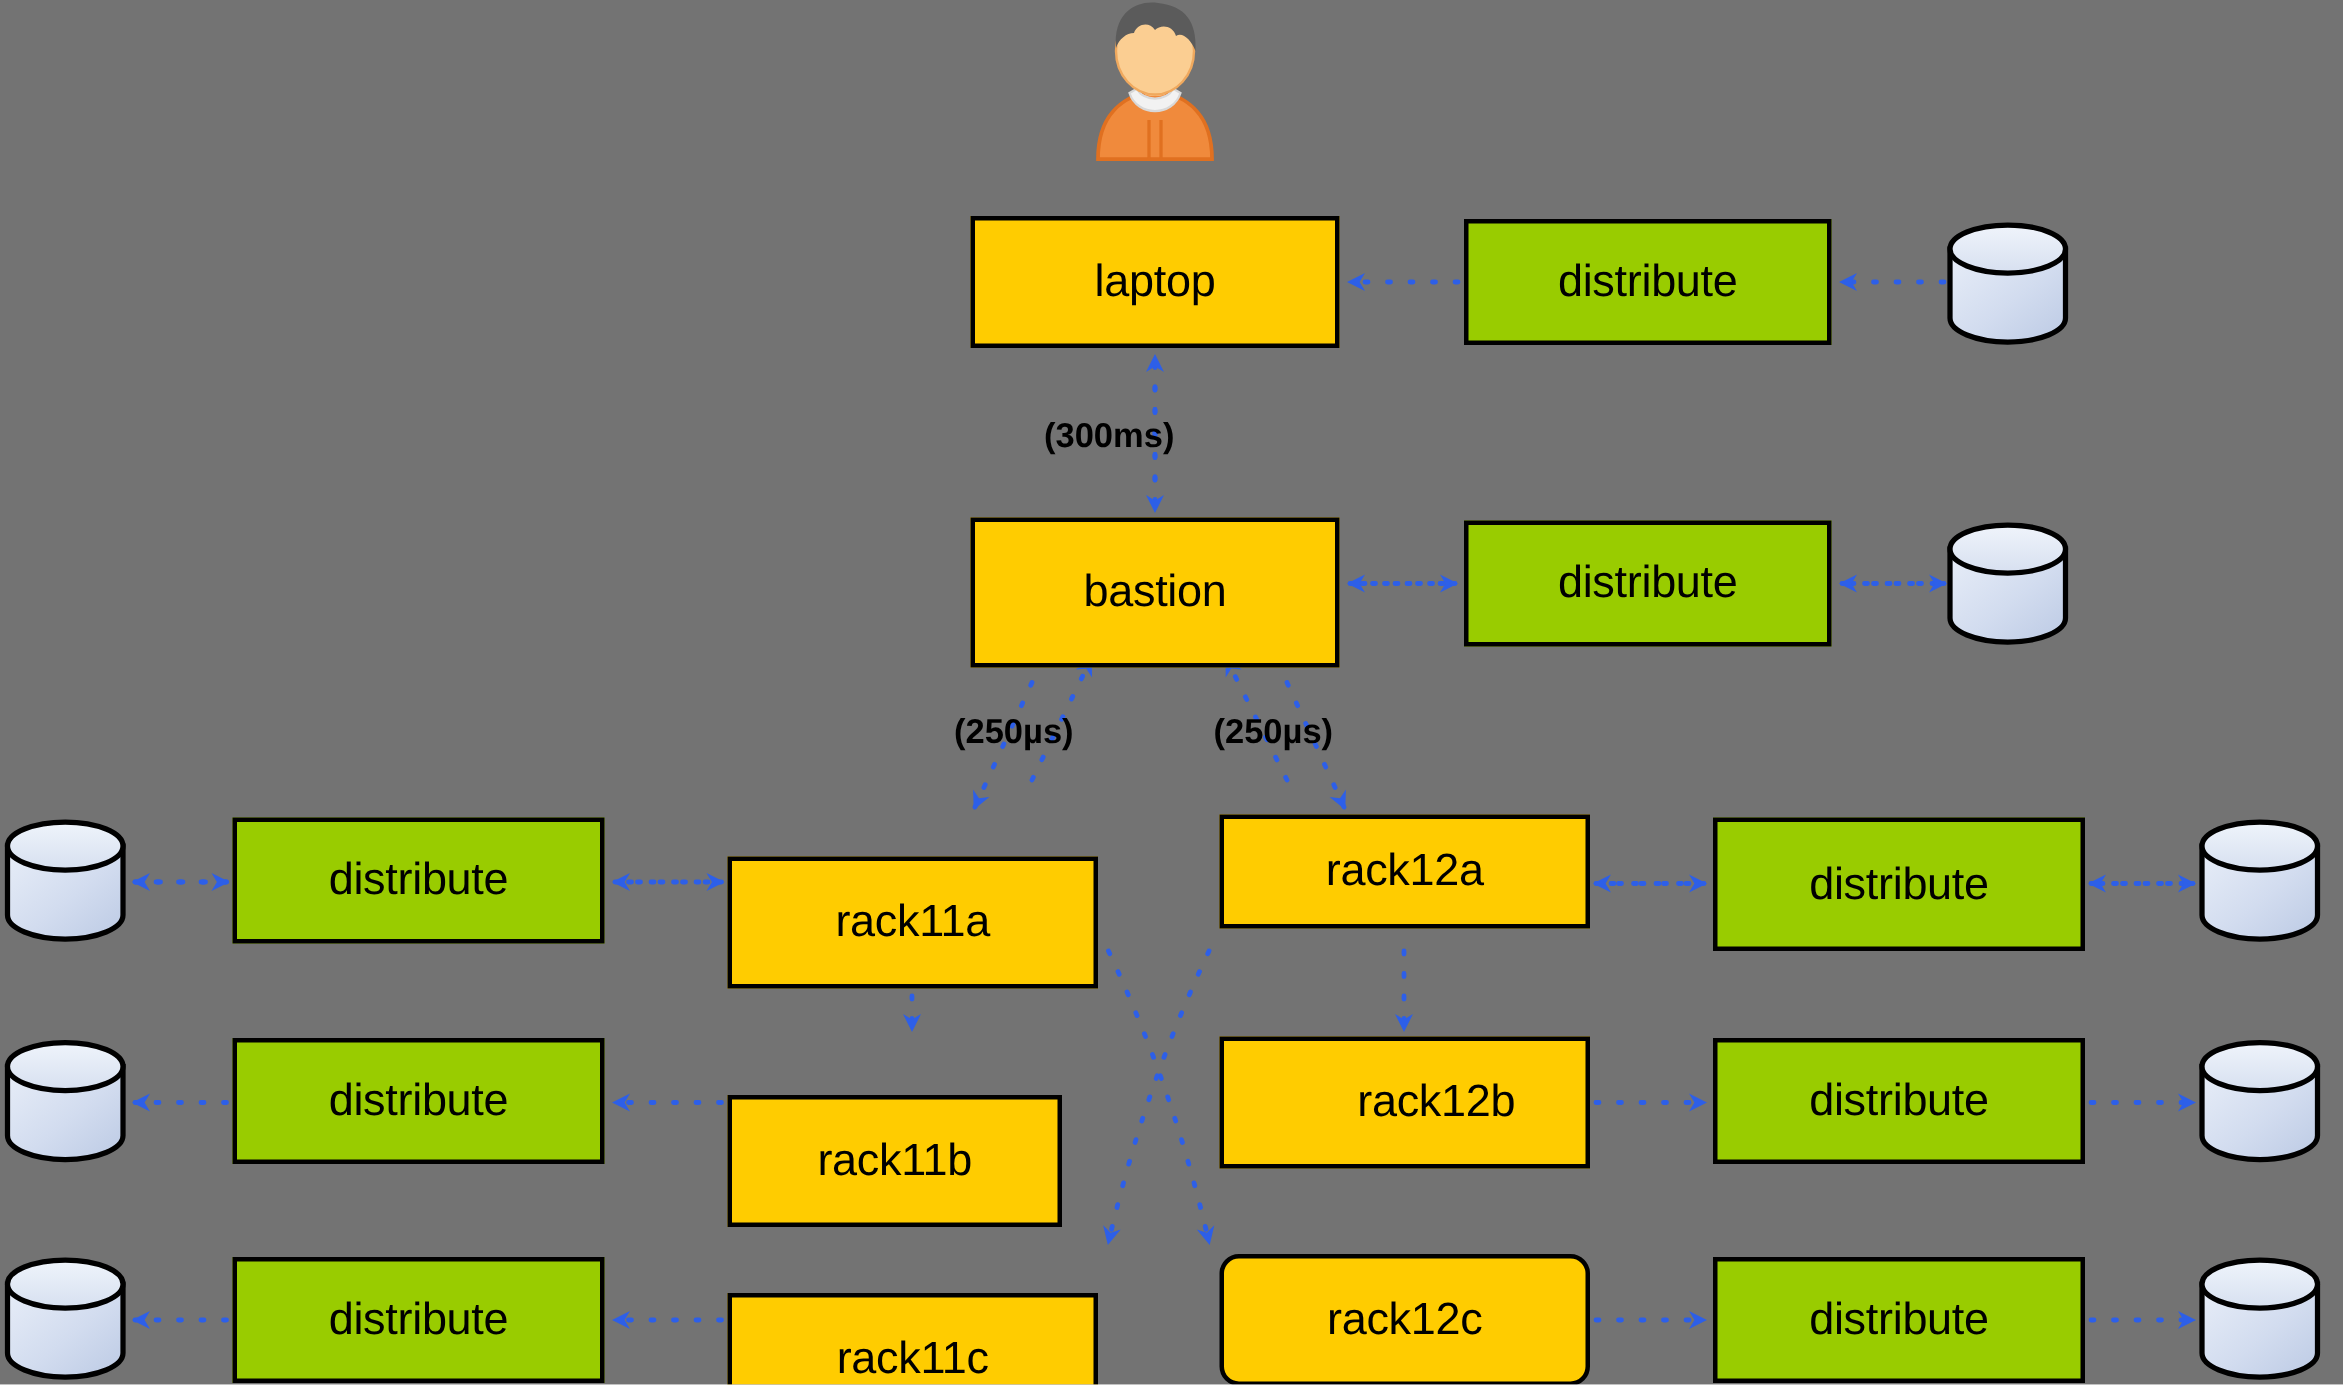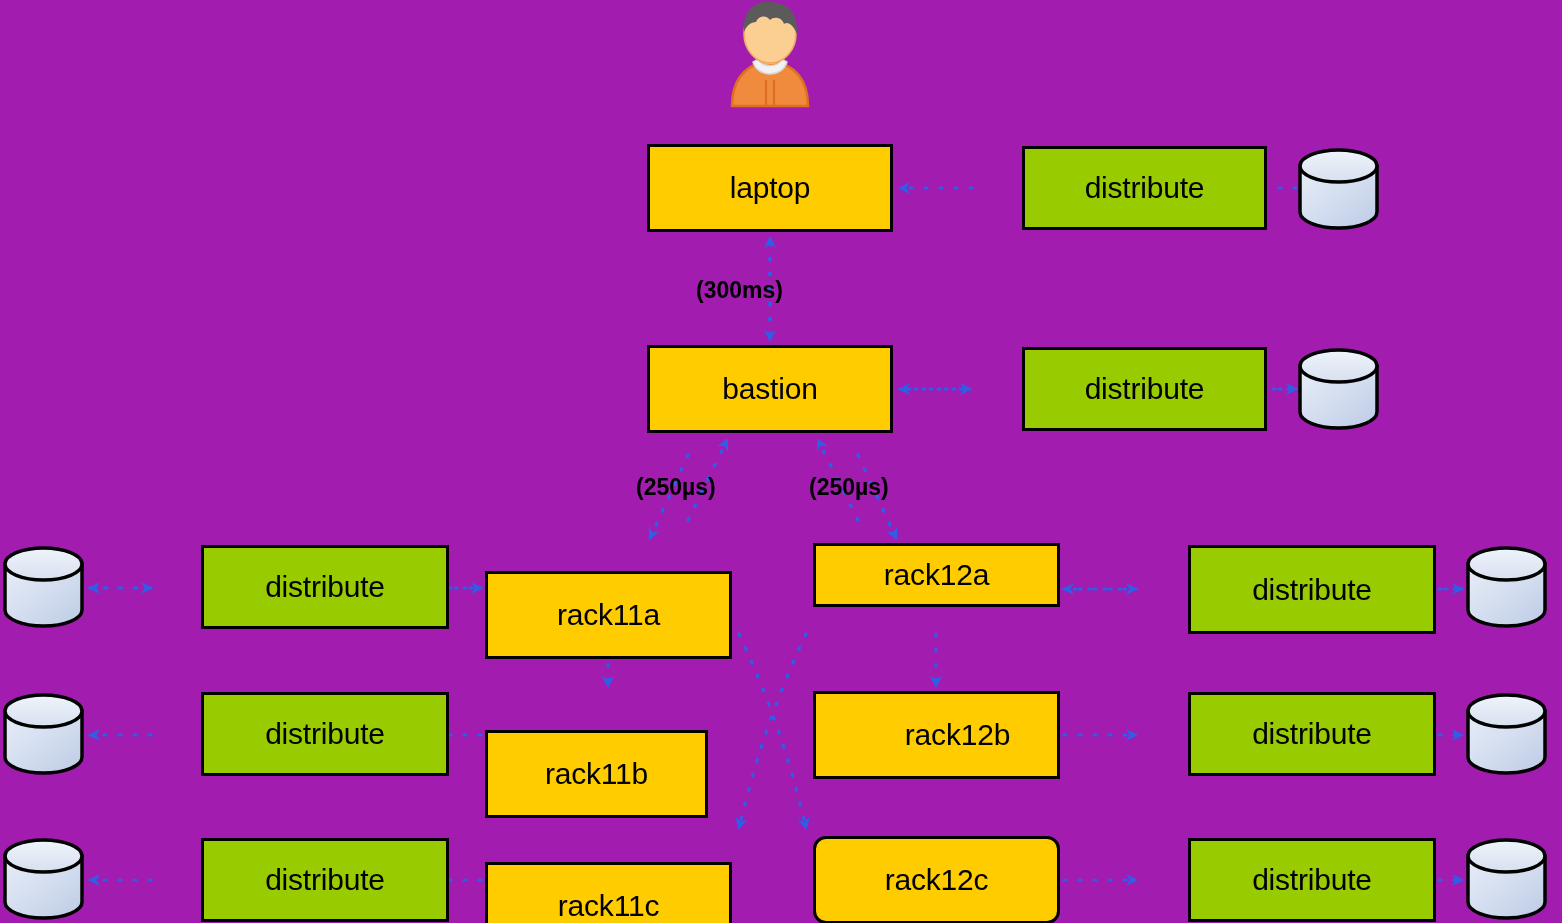--- a/index.html
+++ b/index.html
@@ -7,38 +7,38 @@
     padding: 0;
     background: #ffffff;
   }
   body {
     font-family: "Liberation Sans", sans-serif;
   }
   #canvas {
     position: relative;
     width: 1562px;
     height: 923px;
-    background: #a21caf;
+    background: #737373;
     overflow: hidden;
   }
   .node {
     position: absolute;
     box-sizing: border-box;
     border: 3px solid #000000;
     display: flex;
     align-items: center;
     justify-content: center;
     font-size: 30px;
     color: #000000;
     font-family: "Liberation Sans", sans-serif;
     line-height: 1;
     letter-spacing: -0.2px;
   }
   .node.yellow { background: #FFCC00; }
-  .node.green  { background: #99CC00; margin-left: 46px; }
+  .node.green  { background: #99CC00; }
 
   .label {
     position: absolute;
     font-size: 23px;
     font-weight: bold;
     color: #000000;
     font-family: "Liberation Sans", sans-serif;
     white-space: nowrap;
   }
 
@@ -178,31 +178,31 @@
     </g>
   </svg>
 
   <div class="node yellow" style="left:647px; top:144px; width:246px; height:88px;">
     <span>laptop</span>
   </div>
   <div class="node green" style="left:976px; top:146px; width:245px; height:84px;">
     <span>distribute</span>
   </div>
 
-  <div class="node yellow" style="left:647px; top:345px; width:246px; height:88px;">
+  <div class="node yellow" style="left:647px; top:345px; width:246px; height:100px;">
     <span>bastion</span>
   </div>
   <div class="node green" style="left:976px; top:347px; width:245px; height:84px;">
     <span>distribute</span>
   </div>
 
   <div class="node yellow" style="left:485px; top:543px; width:247px; height:88px;margin-top:28px;">
     <span>rack11a</span>
   </div>
-  <div class="node yellow" style="left:813px; top:543px; width:247px; height:64px;">
+  <div class="node yellow" style="left:813px; top:543px; width:247px; height:76px;">
     <span>rack12a</span>
   </div>
   <div class="node green" style="left:155px; top:545px; width:248px; height:84px;">
     <span>distribute</span>
   </div>
   <div class="node green" style="left:1142px; top:545px; width:248px; height:89px;">
     <span>distribute</span>
   </div>
 
   <div class="node yellow" style="left:485px; top:703px; width:223px; height:88px;margin-top:27px;">

